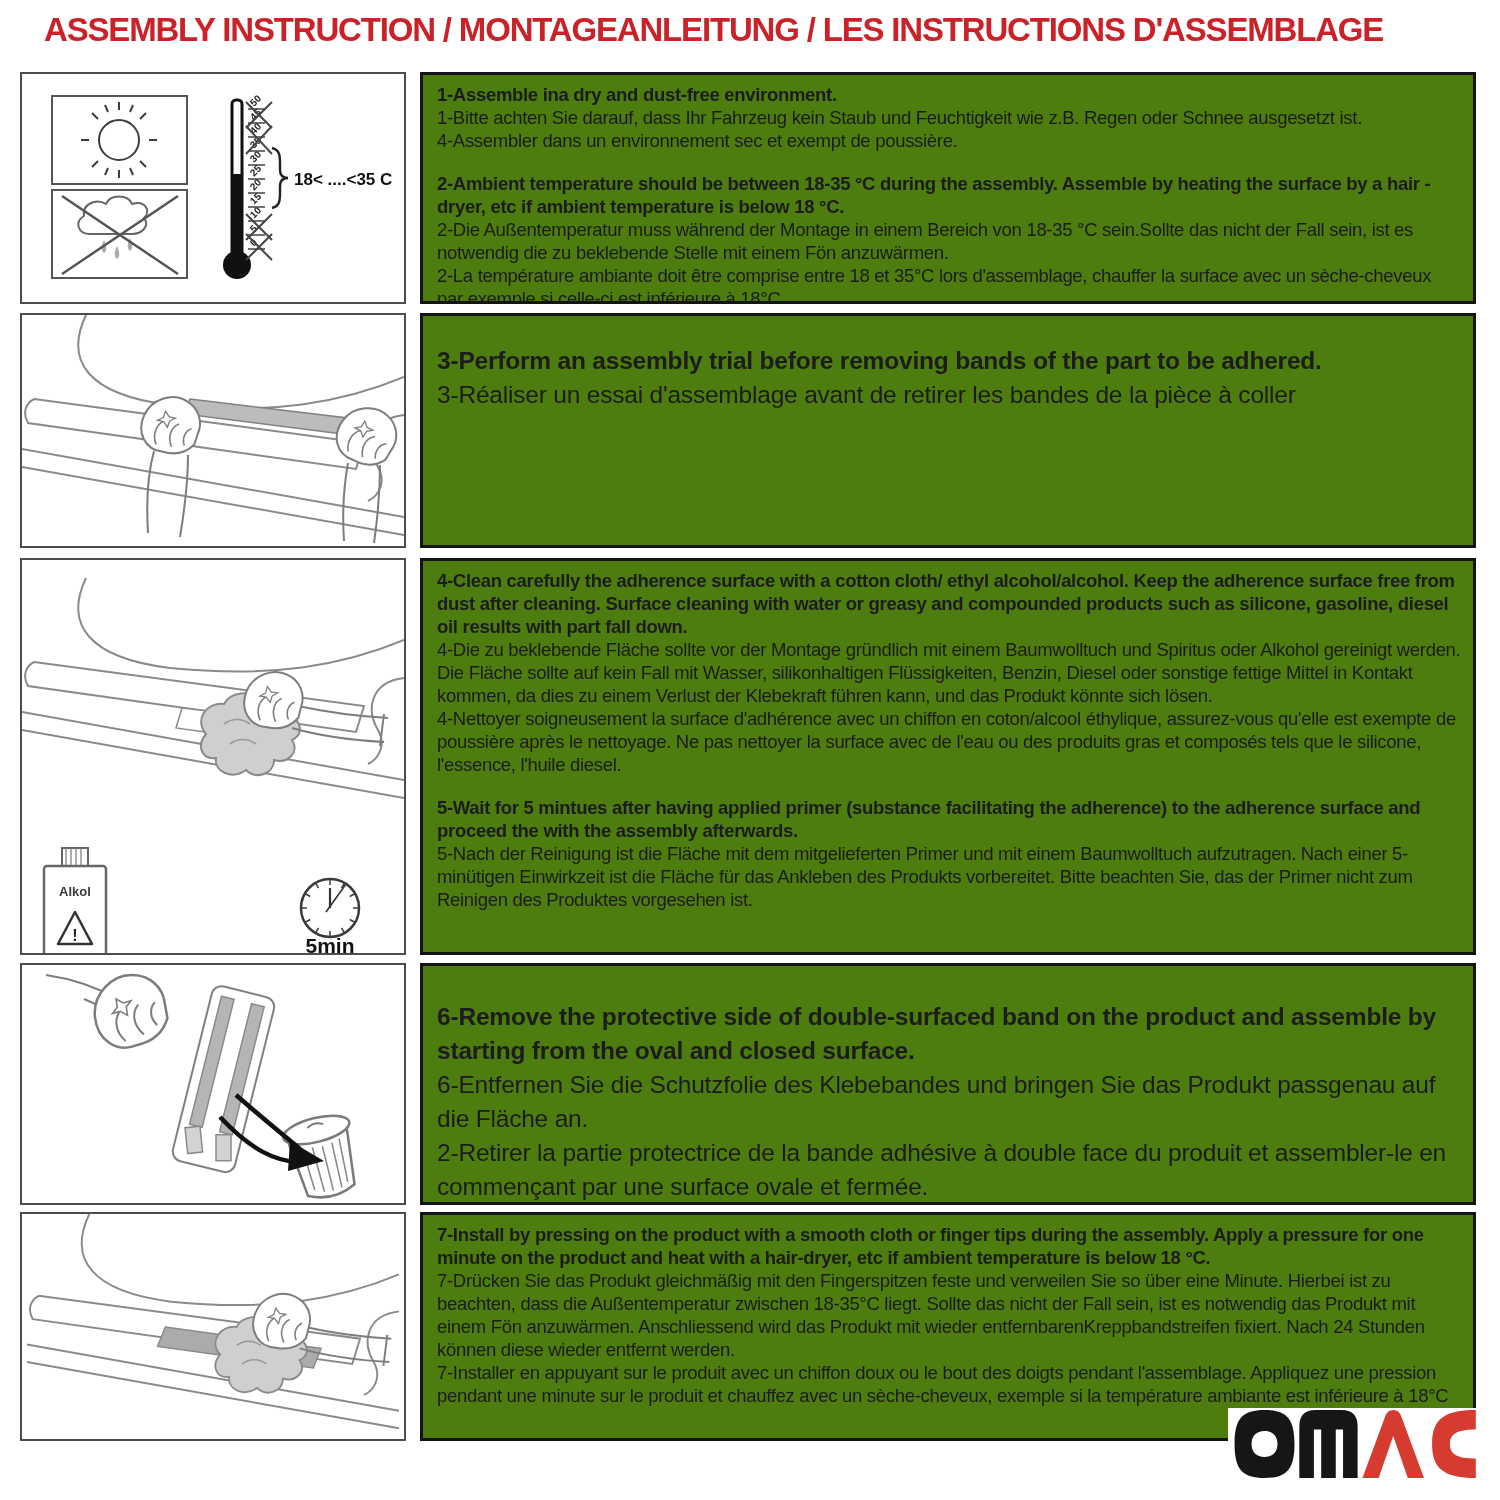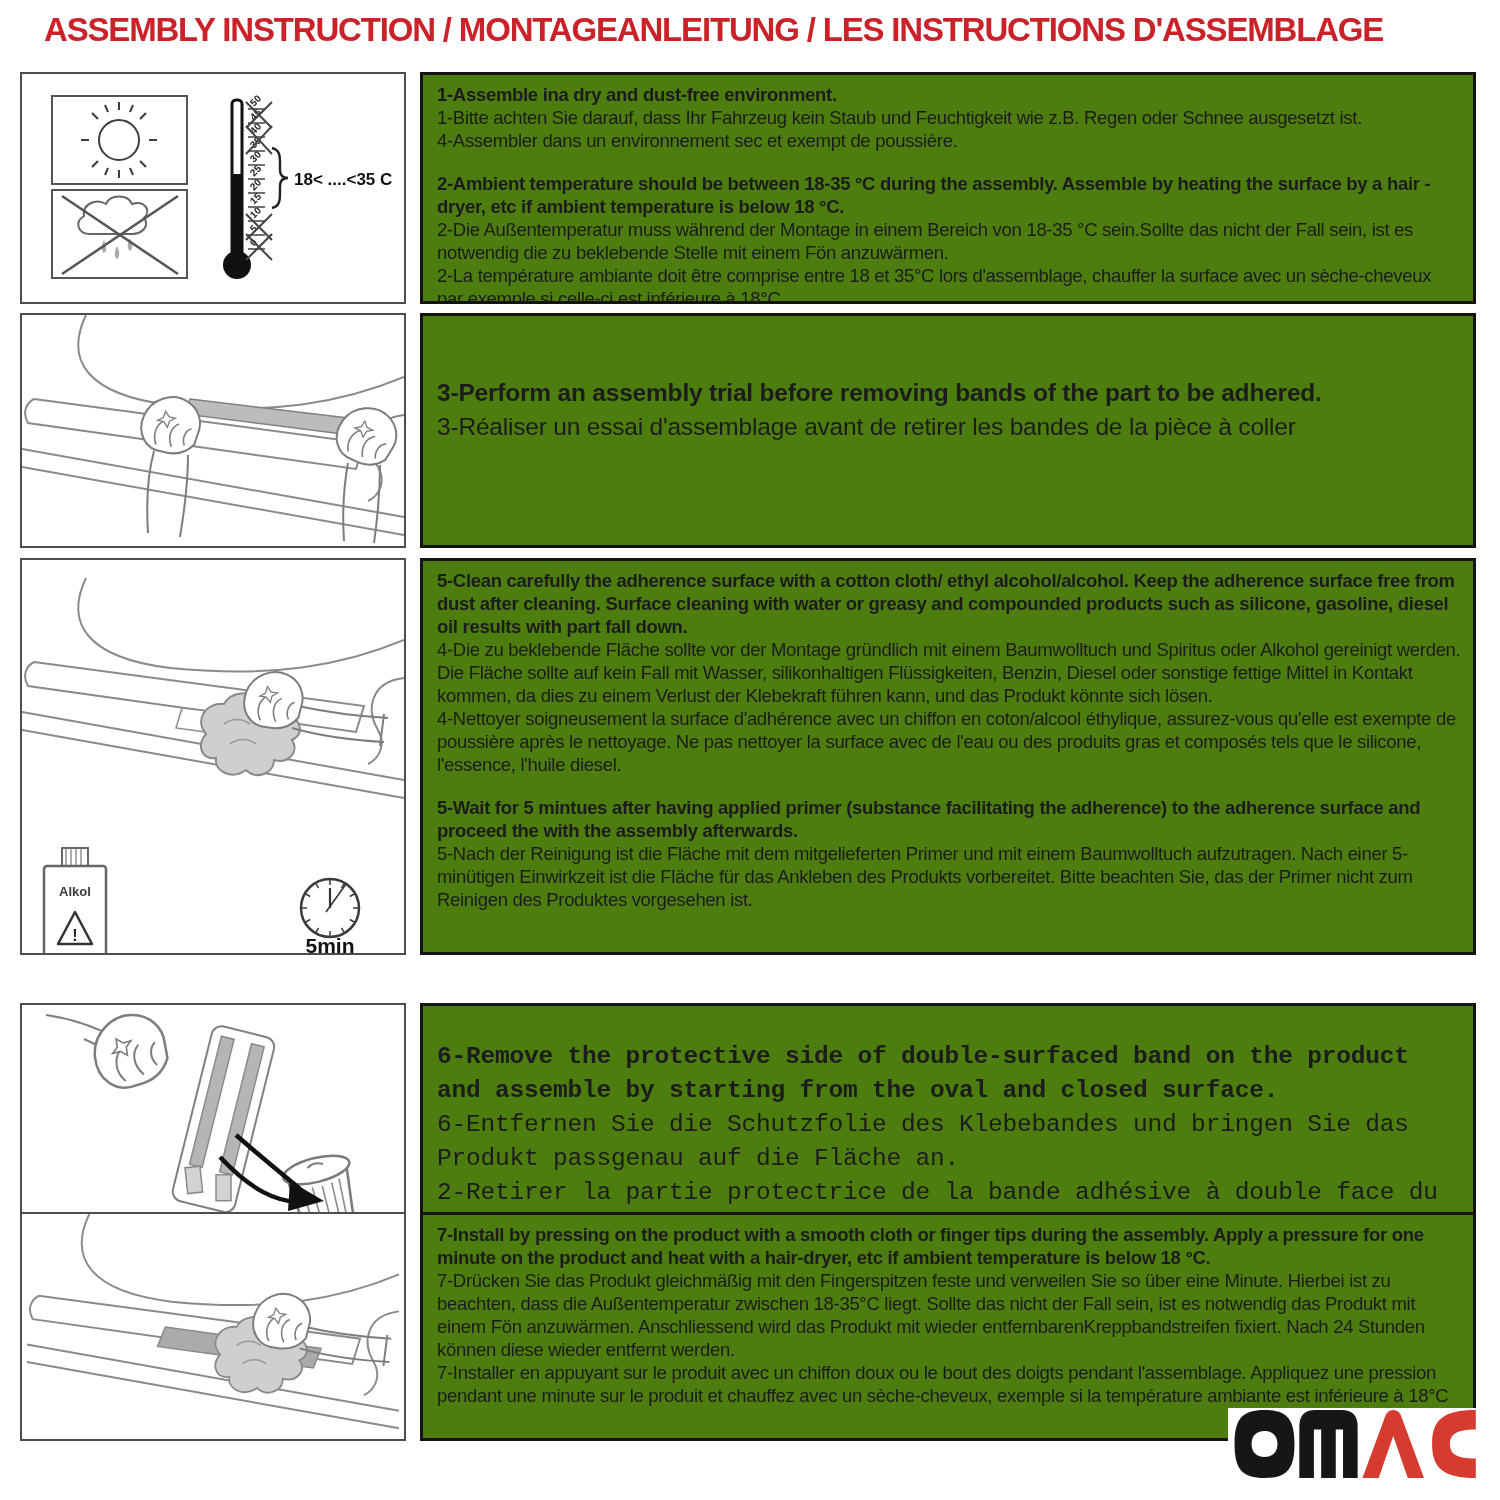--- a/index.html
+++ b/index.html
@@ -22,23 +22,23 @@
     border:3px solid #141414;box-sizing:border-box;
     padding:8px 12px 6px 14px;overflow:hidden;
   }
   .tbox p{margin:0;}
   .small p{font-size:18.5px;line-height:23px;letter-spacing:-0.3px;}
   .large p{font-size:24.5px;line-height:34px;letter-spacing:-0.2px;}
   .b{font-weight:bold;}
   .gap{margin-top:20px !important;}
   #r1i,#r1t{top:72px;height:232px;}
   #r2i,#r2t{top:313px;height:235px;}
-  #r2t{padding-top:60px;}
+  #r2t{padding-top:28px;}
   #r3i,#r3t{top:558px;height:397px;}
-  #r4i,#r4t{top:1003px;height:242px;font-family:Liberation Mono, monospace;}
+  #r4i,#r4t{top:963px;height:242px;}
   #r4t{padding-top:34px;}
   #r5i,#r5t{top:1212px;height:229px;}
   .illus svg{display:block;width:100%;height:100%;}
   .logo{
     position:absolute;left:1228px;top:1408px;width:256px;height:72px;
     background:#fff;display:flex;align-items:center;justify-content:center;
   }
 </style>
 </head>
 <body style="--title-red: #cb2229; --logo-black: #161616; --logo-red: #d63b30;">
@@ -207,21 +207,21 @@
           <line x1="293.5" y1="322.9" x2="296.5" y2="328.2"></line>
       </g>
       <line x1="308" y1="348" x2="308" y2="328" stroke="#333" stroke-width="2.2"></line>
       <line x1="304" y1="352" x2="324" y2="324" stroke="#333" stroke-width="1.6"></line>
       <text x="308" y="393" font-size="21" font-weight="bold" fill="#111" text-anchor="middle">5min</text>
     </g>
   </svg>
 </div>
 
 <div class="tbox small" id="r3t" style="line-height:22px;">
-  <p class="b">5-Clean carefully the adherence surface with a cotton cloth/ ethyl alcohol/alcohol. Keep the adherence surface free from dust after cleaning. Surface cleaning with water or greasy and compounded products such as silicone, gasoline, diesel oil results with part fall down.</p>
+  <p class="b">4-Clean carefully the adherence surface with a cotton cloth/ ethyl alcohol/alcohol. Keep the adherence surface free from dust after cleaning. Surface cleaning with water or greasy and compounded products such as silicone, gasoline, diesel oil results with part fall down.</p>
   <p>4-Die zu beklebende Fläche sollte vor der Montage gründlich mit einem Baumwolltuch und Spiritus oder Alkohol gereinigt werden. Die Fläche sollte auf kein Fall mit Wasser, silikonhaltigen Flüssigkeiten, Benzin, Diesel oder sonstige fettige Mittel in Kontakt kommen, da dies zu einem Verlust der Klebekraft führen kann, und das Produkt könnte sich lösen.</p>
   <p>4-Nettoyer soigneusement la surface d'adhérence avec un chiffon en coton/alcool éthylique, assurez-vous qu'elle est exempte de poussière après le nettoyage. Ne pas nettoyer la surface avec de l'eau ou des produits gras et composés tels que le silicone, l'essence, l'huile diesel.</p>
   <p class="b gap">5-Wait for 5 mintues after having applied primer (substance facilitating the adherence) to the adherence surface and proceed the with the assembly afterwards.</p>
   <p>5-Nach der Reinigung ist die Fläche mit dem mitgelieferten Primer und mit einem Baumwolltuch aufzutragen. Nach einer 5-minütigen Einwirkzeit ist die Fläche für das Ankleben des Produkts vorbereitet. Bitte beachten Sie, das der Primer nicht zum Reinigen des Produktes vorgesehen ist.</p>
 </div>
 
 <div class="illus" id="r4i">
   <svg viewBox="0 0 382 238">
 
     <g transform="rotate(14 200 120)">

